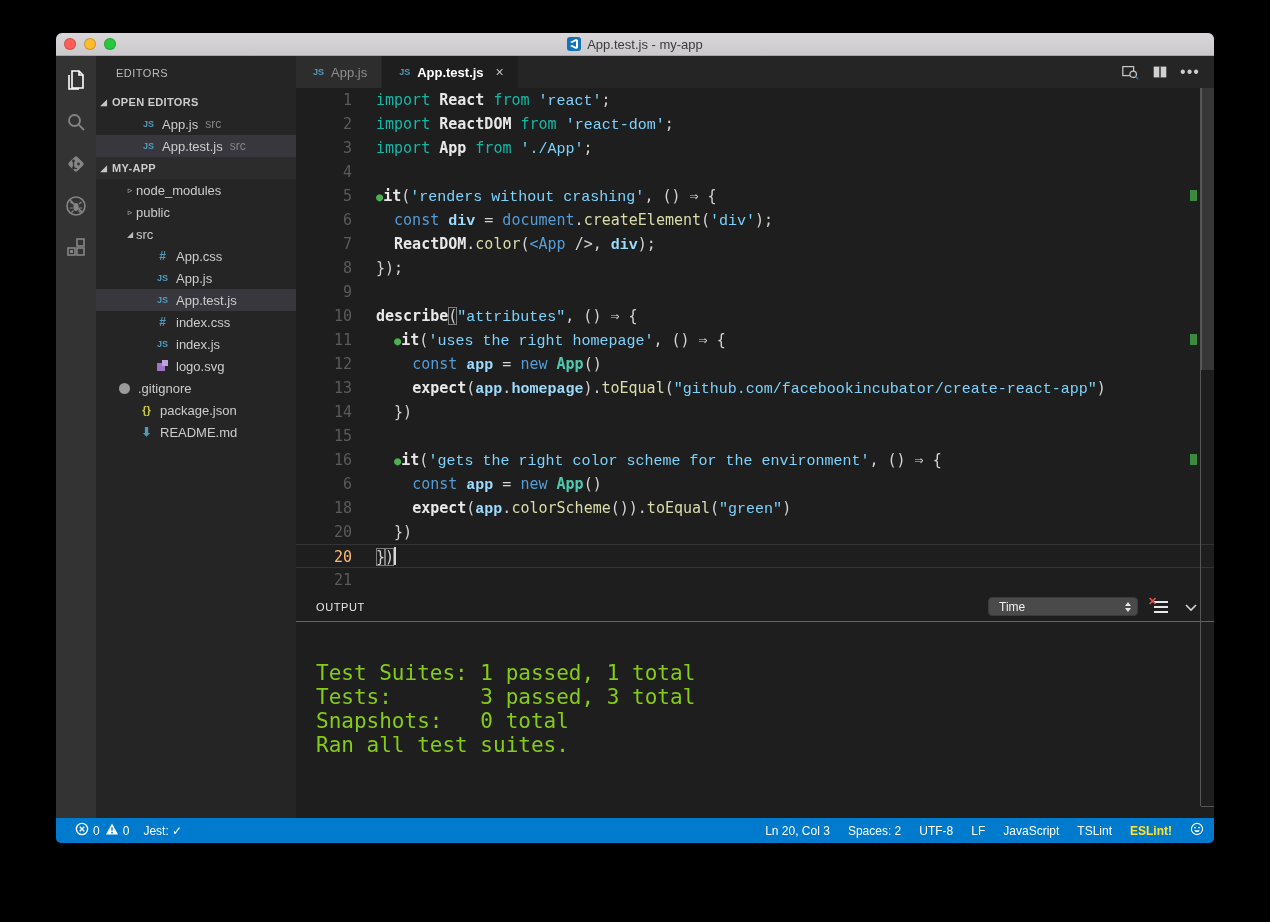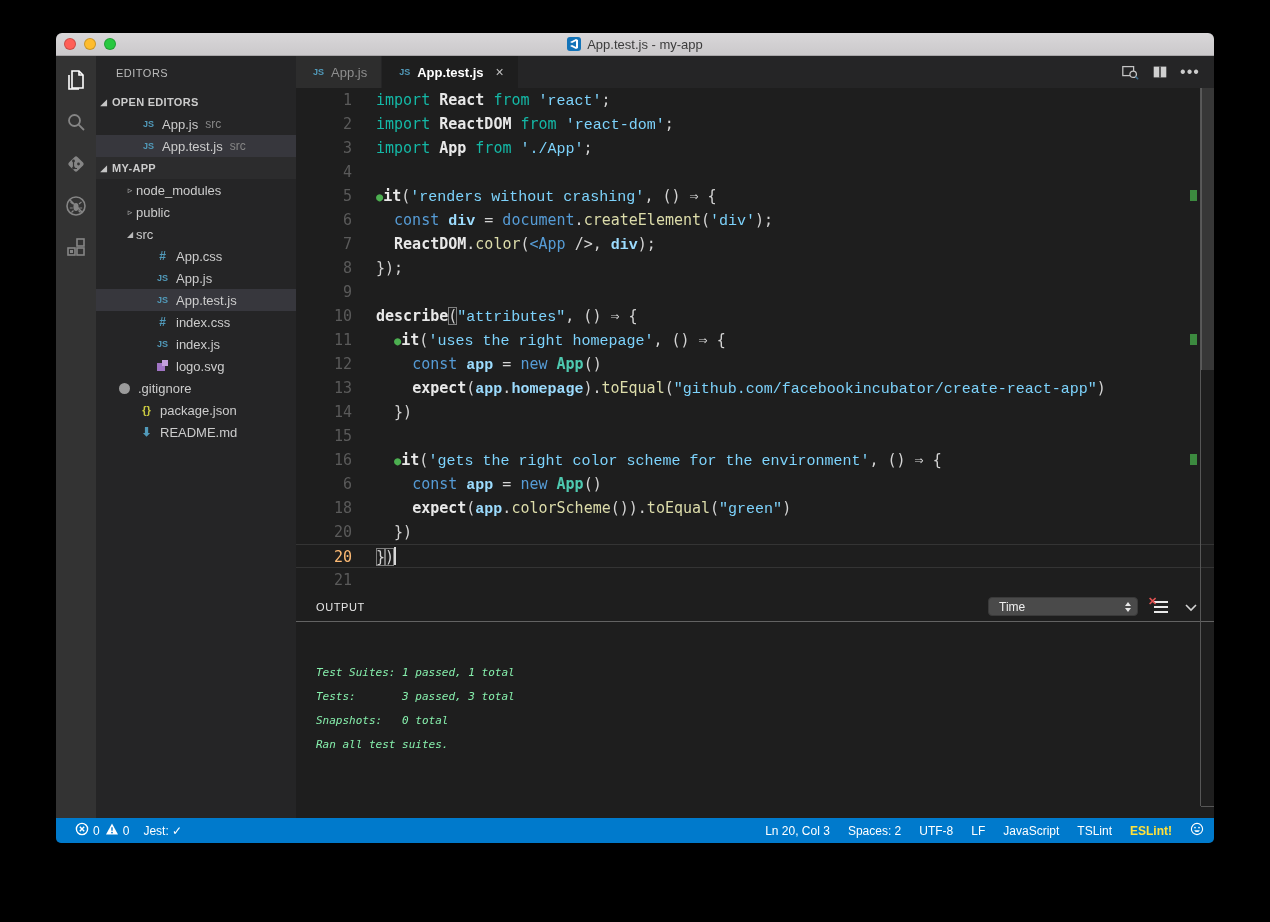--- a/index.html
+++ b/index.html
@@ -114,21 +114,21 @@
   .select .spin .dn { border-top:4px solid #e8e8e8; }
   .clear-ico { position:relative; width:16px; height:14px; cursor:pointer; }
   .clear-ico i { position:absolute; left:2px; right:0; height:2px; background:#e8e8e8; }
   .clear-ico i:nth-child(1){top:1px;} .clear-ico i:nth-child(2){top:6px;} .clear-ico i:nth-child(3){top:11px;}
   .clear-ico:after { content:"\2715"; position:absolute; left:-4px; top:-5px; color:#e05252;
                      font-size:11px; font-weight:bold; }
   .chev { width:18px; height:18px; cursor:pointer; color:#d4d4d4; }
   .chev svg { width:18px; height:18px; }
 
   .output { flex:1; padding:39px 0 0 20px; font-family:"DejaVu Sans Mono","Liberation Mono",monospace;
-            font-size:11px; line-height:24px; color:#86efac; white-space:pre;font-style:italic; }
+            font-size:21px; line-height:24px; color:#84cc16; white-space:pre; }
 
   
   .statusbar { position:absolute; left:0; right:0; bottom:0; height:25px; background:#007acc;
                color:#ffffff; display:flex; align-items:center; font-size:12px; }
   .sb-left { display:flex; align-items:center; gap:14px; padding-left:19px; }
   .sb-right { margin-left:auto; display:flex; align-items:center; gap:18px; padding-right:10px; }
   .sb-item { display:flex; align-items:center; gap:4px; cursor:pointer; white-space:nowrap; }
   .sb-item svg { width:14px; height:14px; }
   .sb-group { display:flex; align-items:center; gap:5px; cursor:pointer; }
 </style>

